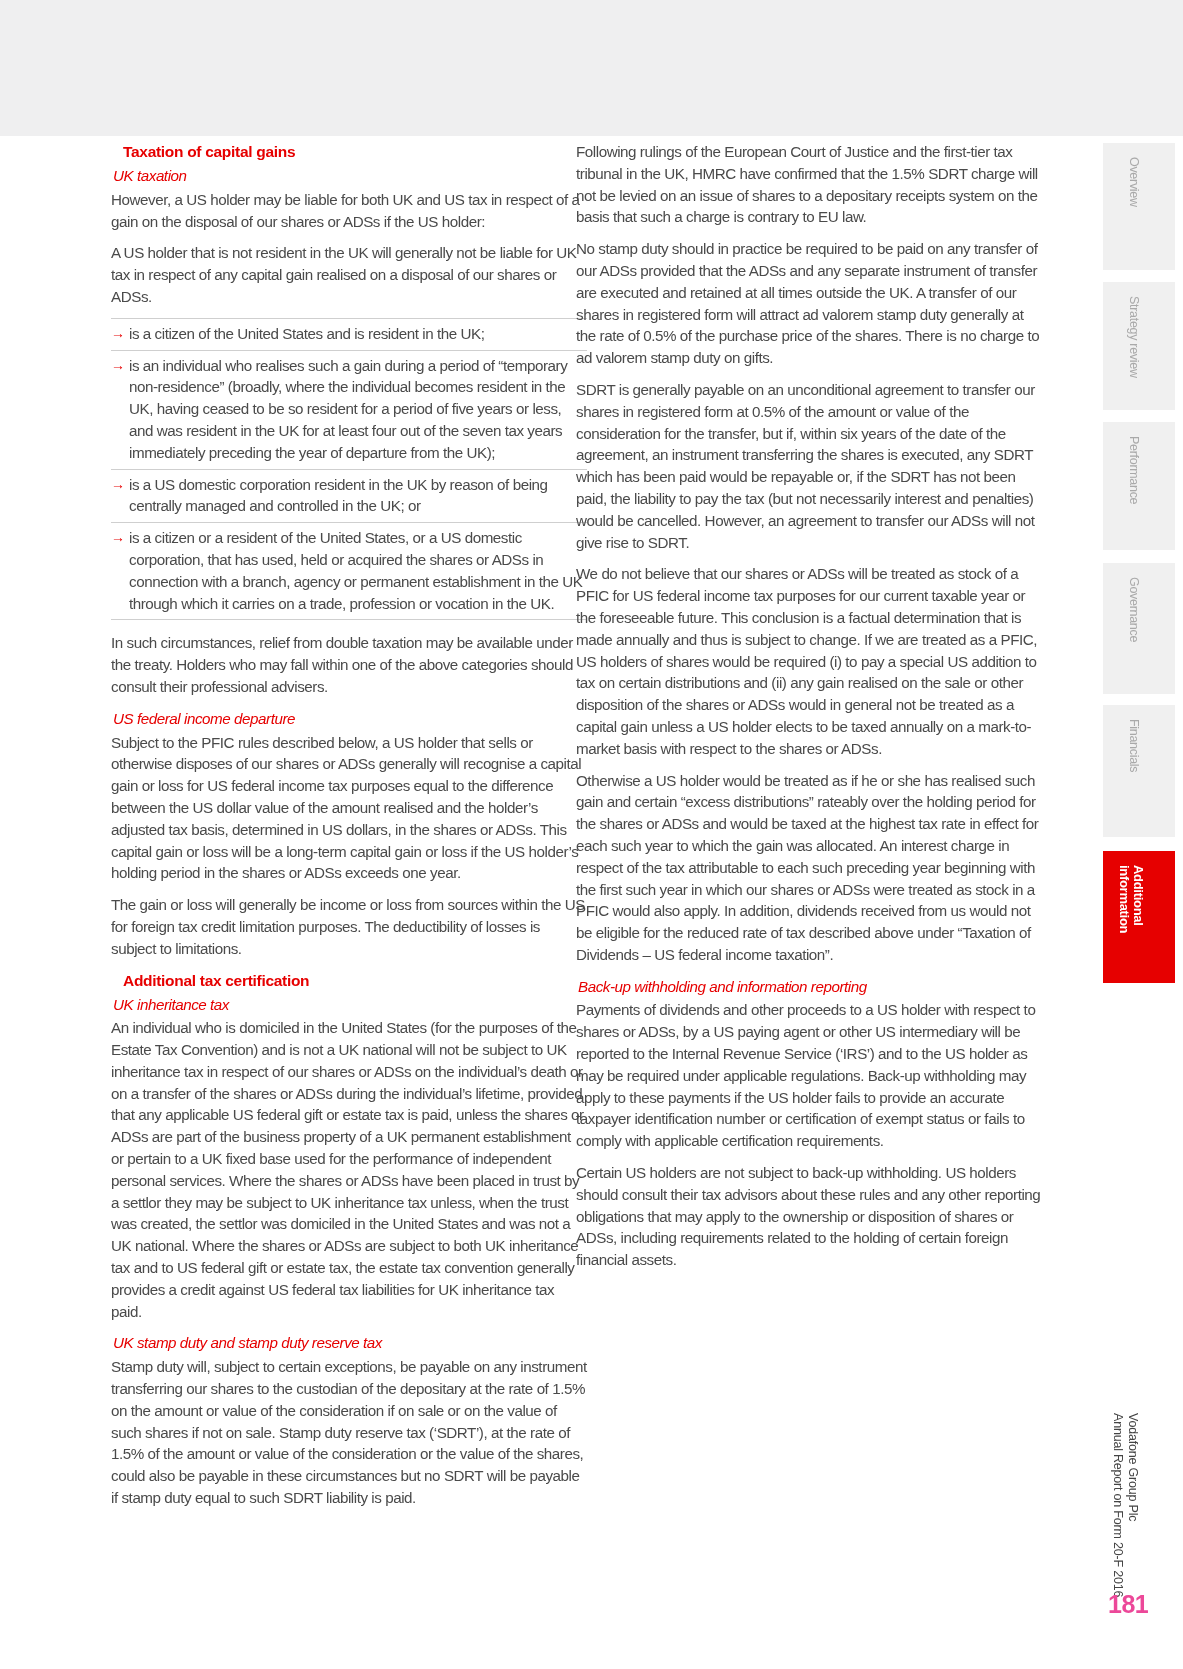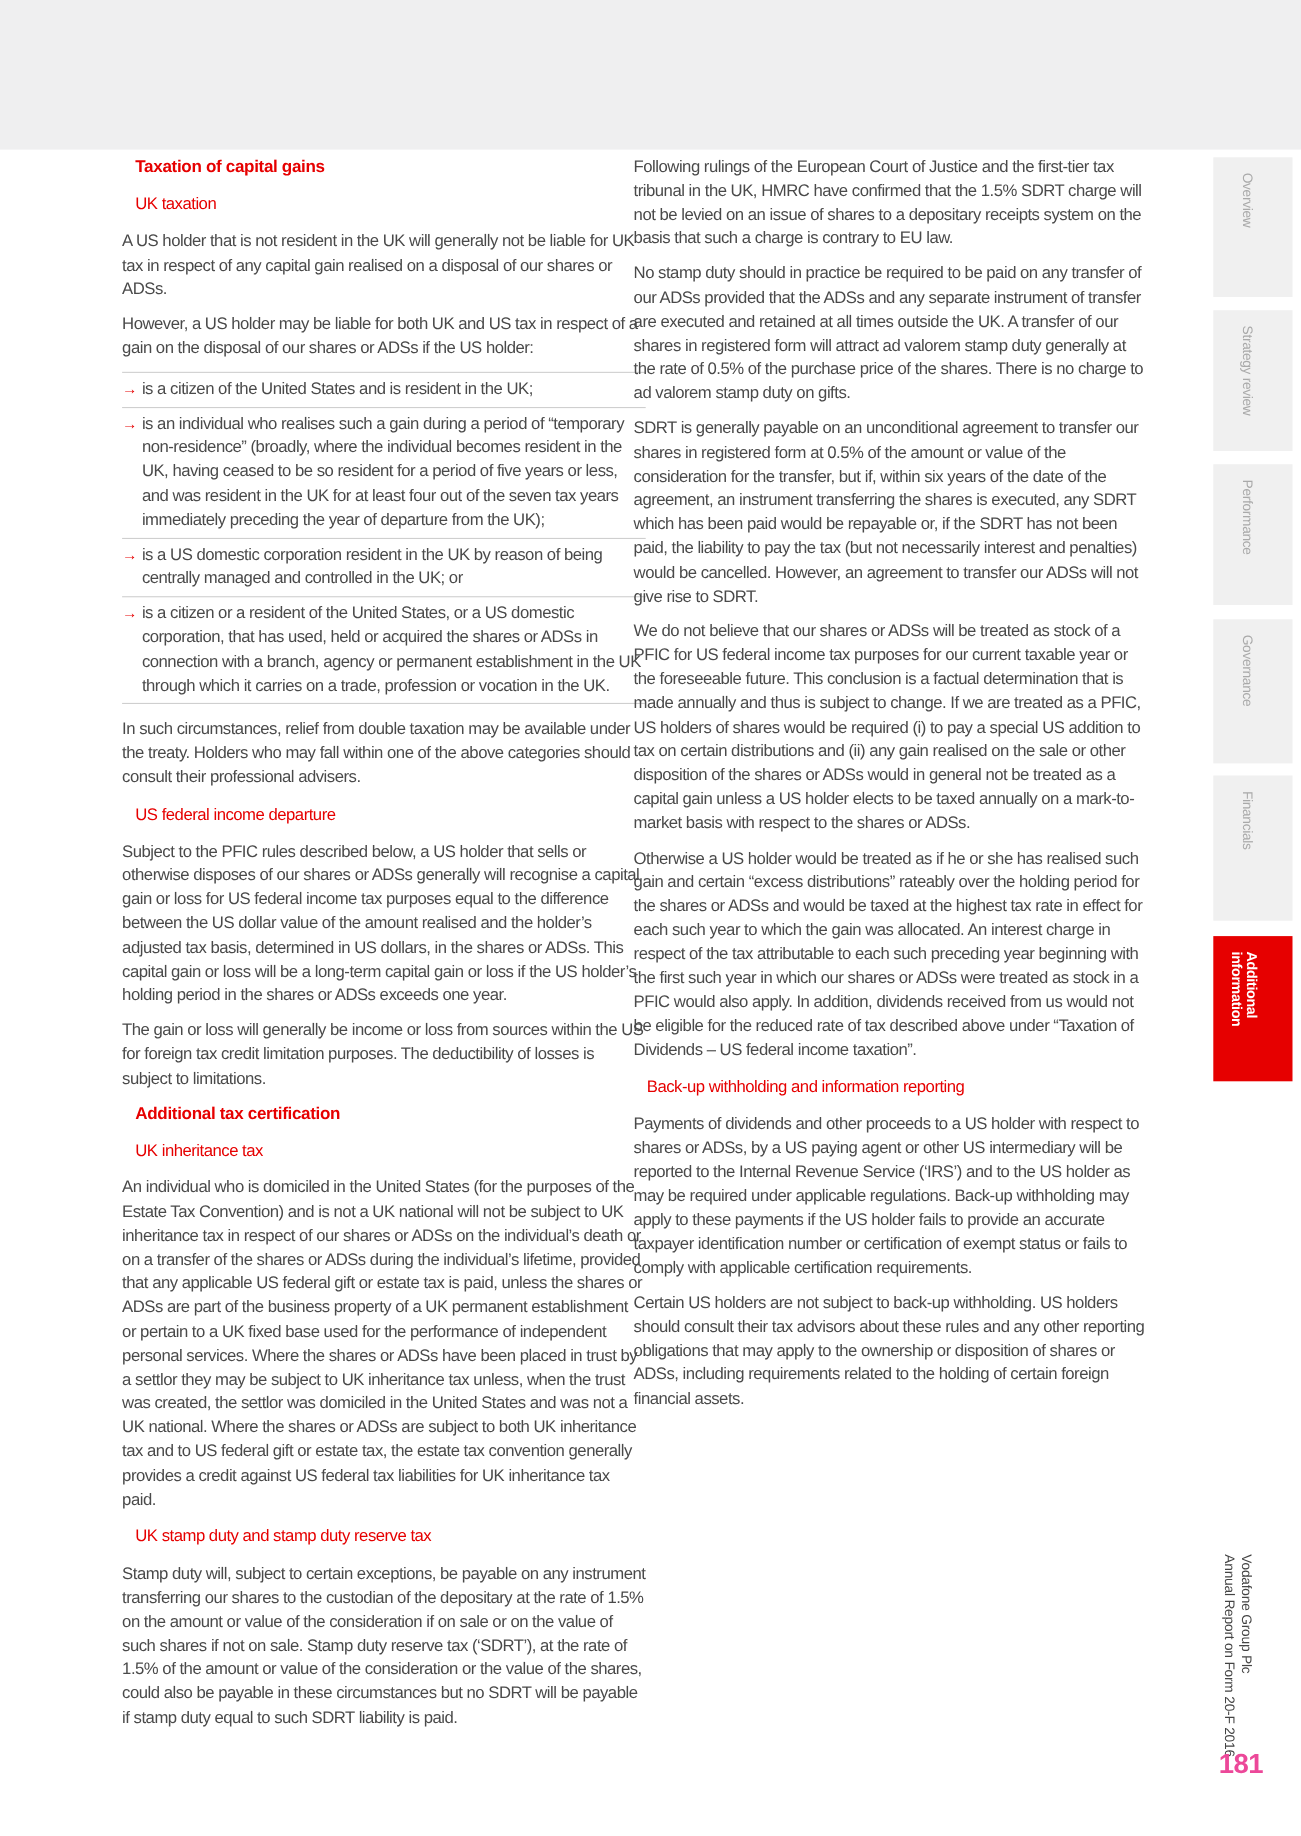--- a/index.html
+++ b/index.html
@@ -18,22 +18,23 @@
     font-size: 15.2px; line-height: 21.8px; letter-spacing: -0.45px;
   }
   .col-left { left: 111px; width: 476px; }
   .col-right { left: 576px; width: 470px; }
   .col p { margin: 0 0 10px 0; }
   .h1 {
     color: #e60000; font-weight: bold; font-size: 15.5px; line-height: 22px;
     margin: 0 0 1px 12px; letter-spacing: -0.3px;
   }
   .h2 {
-    color: #e60000; font-size: 15.2px; line-height: 21.8px; margin: 12px;
+    color: #e60000; font-size: 15.2px; line-height: 21.8px; margin: 2px;
     letter-spacing: -0.45px;
+    font-style: italic;
   }
   .h2 + p { margin-top: 0; }
   ul.bullets {
     list-style: none; margin: 0 0 12px 0; padding: 0;
     border-top: 1px solid #cfcfcf;
   }
   ul.bullets li {
     position: relative; padding: 4px 0 5px 18px;
     border-bottom: 1px solid #cfcfcf;
   }
@@ -69,22 +70,22 @@
 </style>
 </head>
 <body>
 
 <div class="top-band"></div>
 
 <div class="col col-left">
   <div class="h1">Taxation of capital gains</div>
 
   <div class="h2">UK taxation</div>
+  <p>However, a US holder may be liable for both UK and US tax in respect of a gain on the disposal of our shares or ADSs if the US holder:</p>
   <p>A US holder that is not resident in the UK will generally not be liable for UK tax in respect of any capital gain realised on a disposal of our shares or ADSs.</p>
-  <p>However, a US holder may be liable for both UK and US tax in respect of a gain on the disposal of our shares or ADSs if the US holder:</p>
 
   <ul class="bullets">
     <li>
       <span class="arrow">→</span>
       <span>is a citizen of the United States and is resident in the UK;</span>
     </li>
     <li>
       <span class="arrow">→</span>
       <span>is an individual who realises such a gain during a period of “temporary non-residence” (broadly, where the individual becomes resident in the UK, having ceased to be so resident for a period of five years or less, and was resident in the UK for at least four out of the seven tax years immediately preceding the year of departure from the UK);</span>
     </li>

